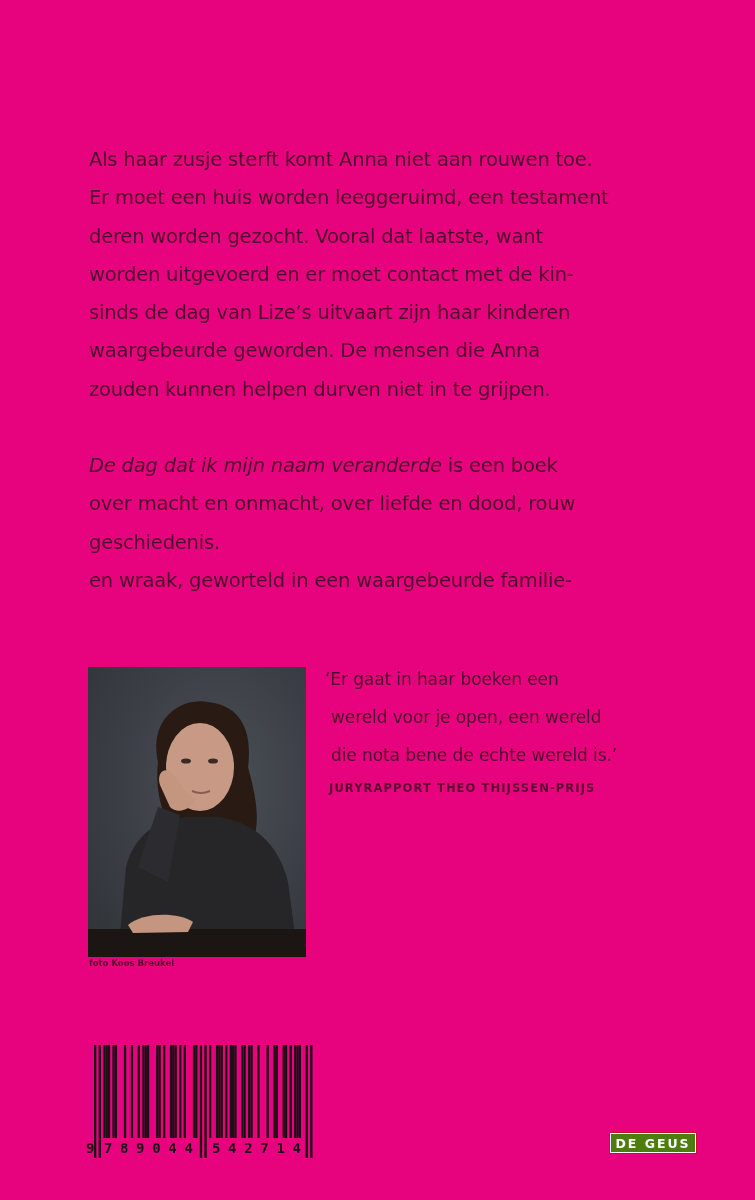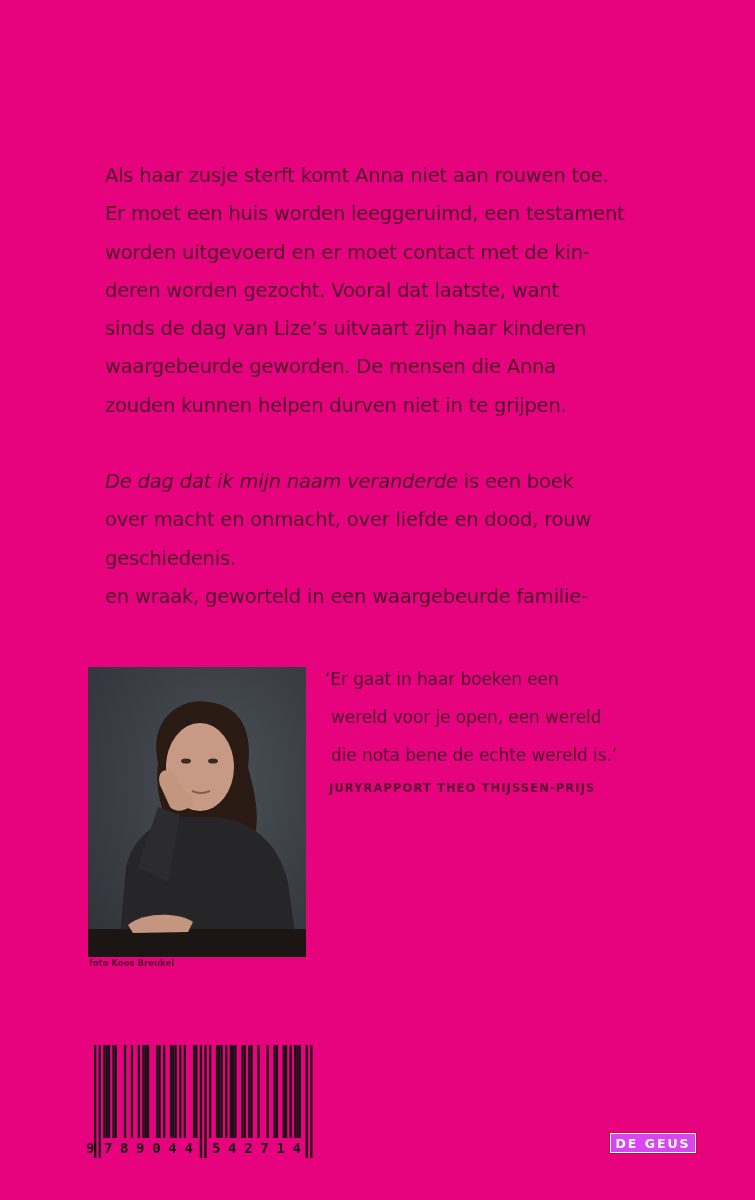--- a/index.html
+++ b/index.html
@@ -6,21 +6,21 @@
   body {
     width: 755px; height: 1200px;
     background: #E8037E;
     position: relative; overflow: hidden;
     font-family: "DejaVu Sans", "Liberation Sans", sans-serif;
     color: #4E0A2C;
   }
   .blurb {
     position: absolute; left: 89px; top: 141px; width: 610px;
     font-size: 19.5px; line-height: 38.3px; letter-spacing: -0.2px;
-    margin: 16px;
+    margin: 0;
   }
   .blurb p { margin: 0; }
   .blurb p + p { margin-top: 38px; }
   .blurb .line { display: block; white-space: nowrap; }
   .blurb em { font-style: italic; }
   .photo {
     position: absolute; left: 88px; top: 667px; width: 218px; height: 290px;
     overflow: hidden;
     background: radial-gradient(ellipse at 60% 40%, #4a4f56 0%, #3b3f45 55%, #2f3237 100%);
   }
@@ -40,37 +40,37 @@
     font-size: 11.5px; font-weight: bold; letter-spacing: 1.1px;
     white-space: nowrap; color: #5A0A30;
   }
   .barcode {
     position: absolute; left: 84px; top: 1045px; width: 230px; height: 115px;
   }
   .barcode svg { display: block; }
   .publisher-logo {
     position: absolute; left: 610px; top: 1133px;
     width: 86px; height: 20px;
-    background: #d946ef;
+    background: #4d7c0f;
     border: 1.5px solid #ffffff; outline: 1px solid #C8102E;
     box-sizing: border-box;
     color: #ffffff; font-weight: bold; font-size: 12.5px; letter-spacing: 2px;
     display: flex; align-items: center; justify-content: center;
     font-family: "DejaVu Sans", sans-serif;
   }
 </style>
 </head>
 <body>
 
 <div class="blurb">
   <p>
     <span class="line">Als haar zusje sterft komt Anna niet aan rouwen toe.</span>
     <span class="line">Er moet een huis worden leeggeruimd, een testament</span>
+    <span class="line">deren worden gezocht. Vooral dat laatste, want</span>
     <span class="line">worden uitgevoerd en er moet contact met de kin-</span>
-    <span class="line">deren worden gezocht. Vooral dat laatste, want</span>
     <span class="line">sinds de dag van Lize’s uitvaart zijn haar kinderen</span>
     <span class="line">waargebeurde geworden. De mensen die Anna</span>
     <span class="line">zouden kunnen helpen durven niet in te grijpen.</span>
   </p>
   <p>
     <span class="line"><em>De dag dat ik mijn naam veranderde</em><span> is een boek</span></span>
     <span class="line">over macht en onmacht, over liefde en dood, rouw</span>
     <span class="line">geschiedenis.</span>
     <span class="line">en wraak, geworteld in een waargebeurde familie-</span>
   </p>

